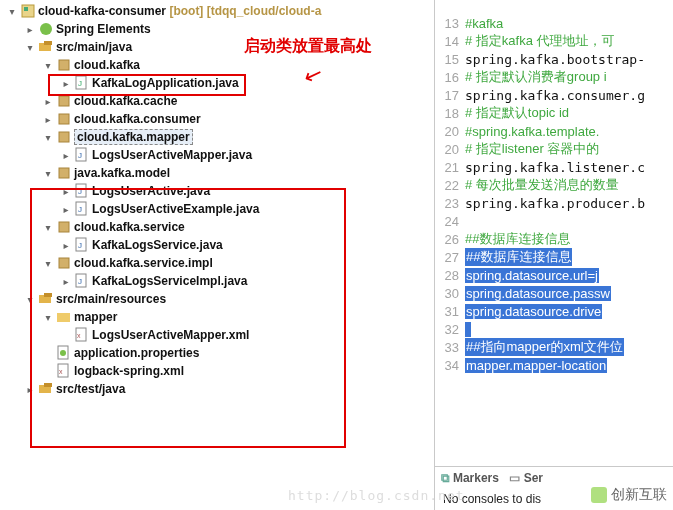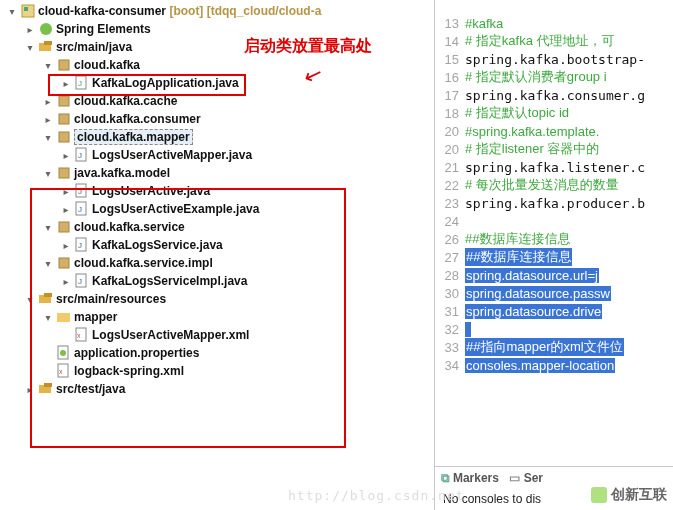--- a/index.html
+++ b/index.html
@@ -21,21 +21,21 @@
   .arrow { position:absolute; left:304px; top:62px; color:#e10000; font-size:22px; transform:rotate(20deg); }
   .line { display:flex; align-items:center; height:18px; font-family:Consolas,monospace; font-size:13px; }
   .ln { width:30px; text-align:right; color:#a4a4a4; padding-right:6px; flex-shrink:0; }
   .code { flex:1; white-space:nowrap; overflow:hidden; }
   .cmt { color:#3fa83f; }
   .kw { font-family:Consolas,monospace; }
   .hl { background:#3a75d6; color:#fff; display:inline-block; padding:0 1px; }
   .bottom-tabs { border-top:1px solid #c9c9c9; height:22px; display:flex; align-items:center; padding-left:6px; gap:10px; color:#555;font-weight:bold; }
   .console-msg { font-size:12px; padding:4px 8px; color:#222; }
   .watermark { position:absolute; left:288px; top:488px; color:#ddd; font-size:13px; font-family:monospace; letter-spacing:1px; }
-  .brand { position:absolute; right:6px; bottom:6px; font-size:14px; color:#666; font-weight:700;margin-top:15px; }
+  .brand { position:absolute; right:6px; bottom:6px; font-size:14px; color:#666; font-weight:400;margin-top:15px; }
   .brand-ic { display:inline-block; width:16px; height:16px; background:#b0e080; border-radius:3px; vertical-align:middle; margin-right:4px; }
 </style>
 </head>
 <body>
 
 <div class="container">
   <div class="tree-pane">
     <div class="tree">
 
       <div class="row">
@@ -292,21 +292,21 @@
         <div class="line">
           <span class="ln">32</span>
           <span class="code kw"><span class="hl">&nbsp;</span></span>
         </div>
         <div class="line">
           <span class="ln">33</span>
           <span class="code kw"><span class="hl">##指向mapper的xml文件位</span></span>
         </div>
         <div class="line">
           <span class="ln">34</span>
-          <span class="code kw"><span class="hl">consoles.mapper-location</span></span>
+          <span class="code kw"><span class="hl">mapper.mapper-location</span></span>
         </div>
       </div>
     <div class="bottom-tabs">
       <span>
         <span style="color:#6a9">⧉</span>
         <span>Markers</span>
       </span>
       <span>
         <span style="color:#888">▭</span>
         <span>Ser</span>

